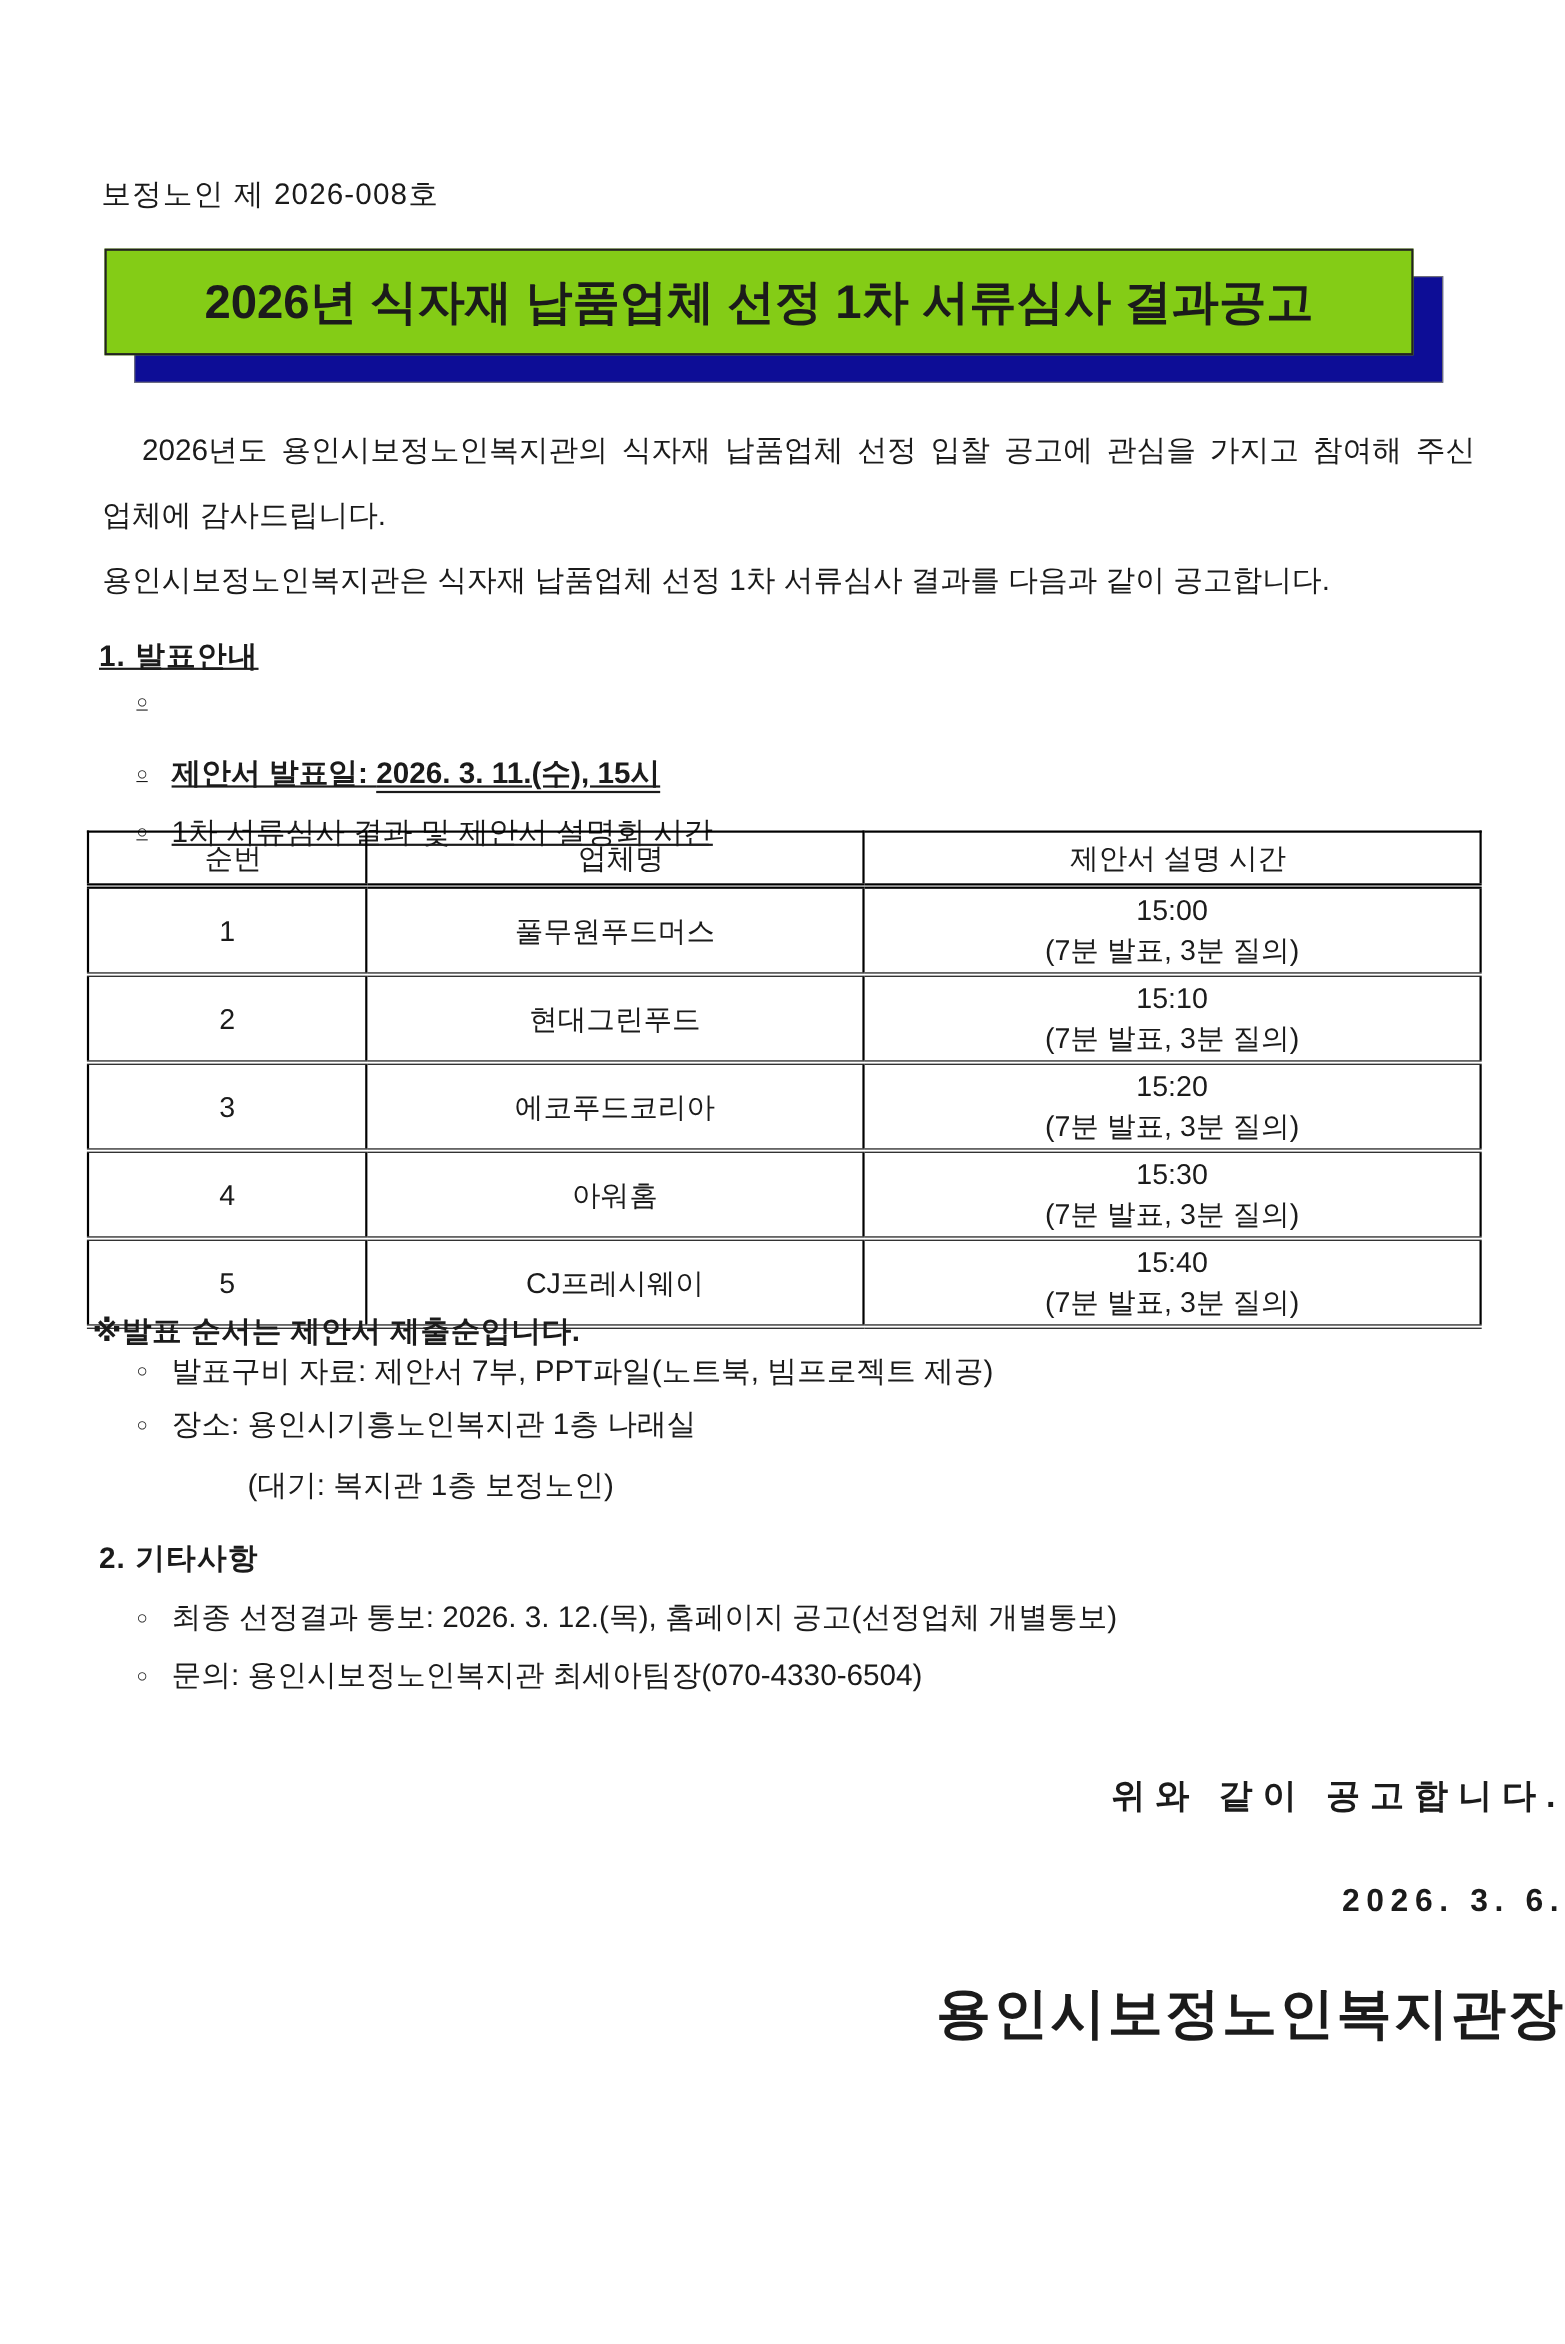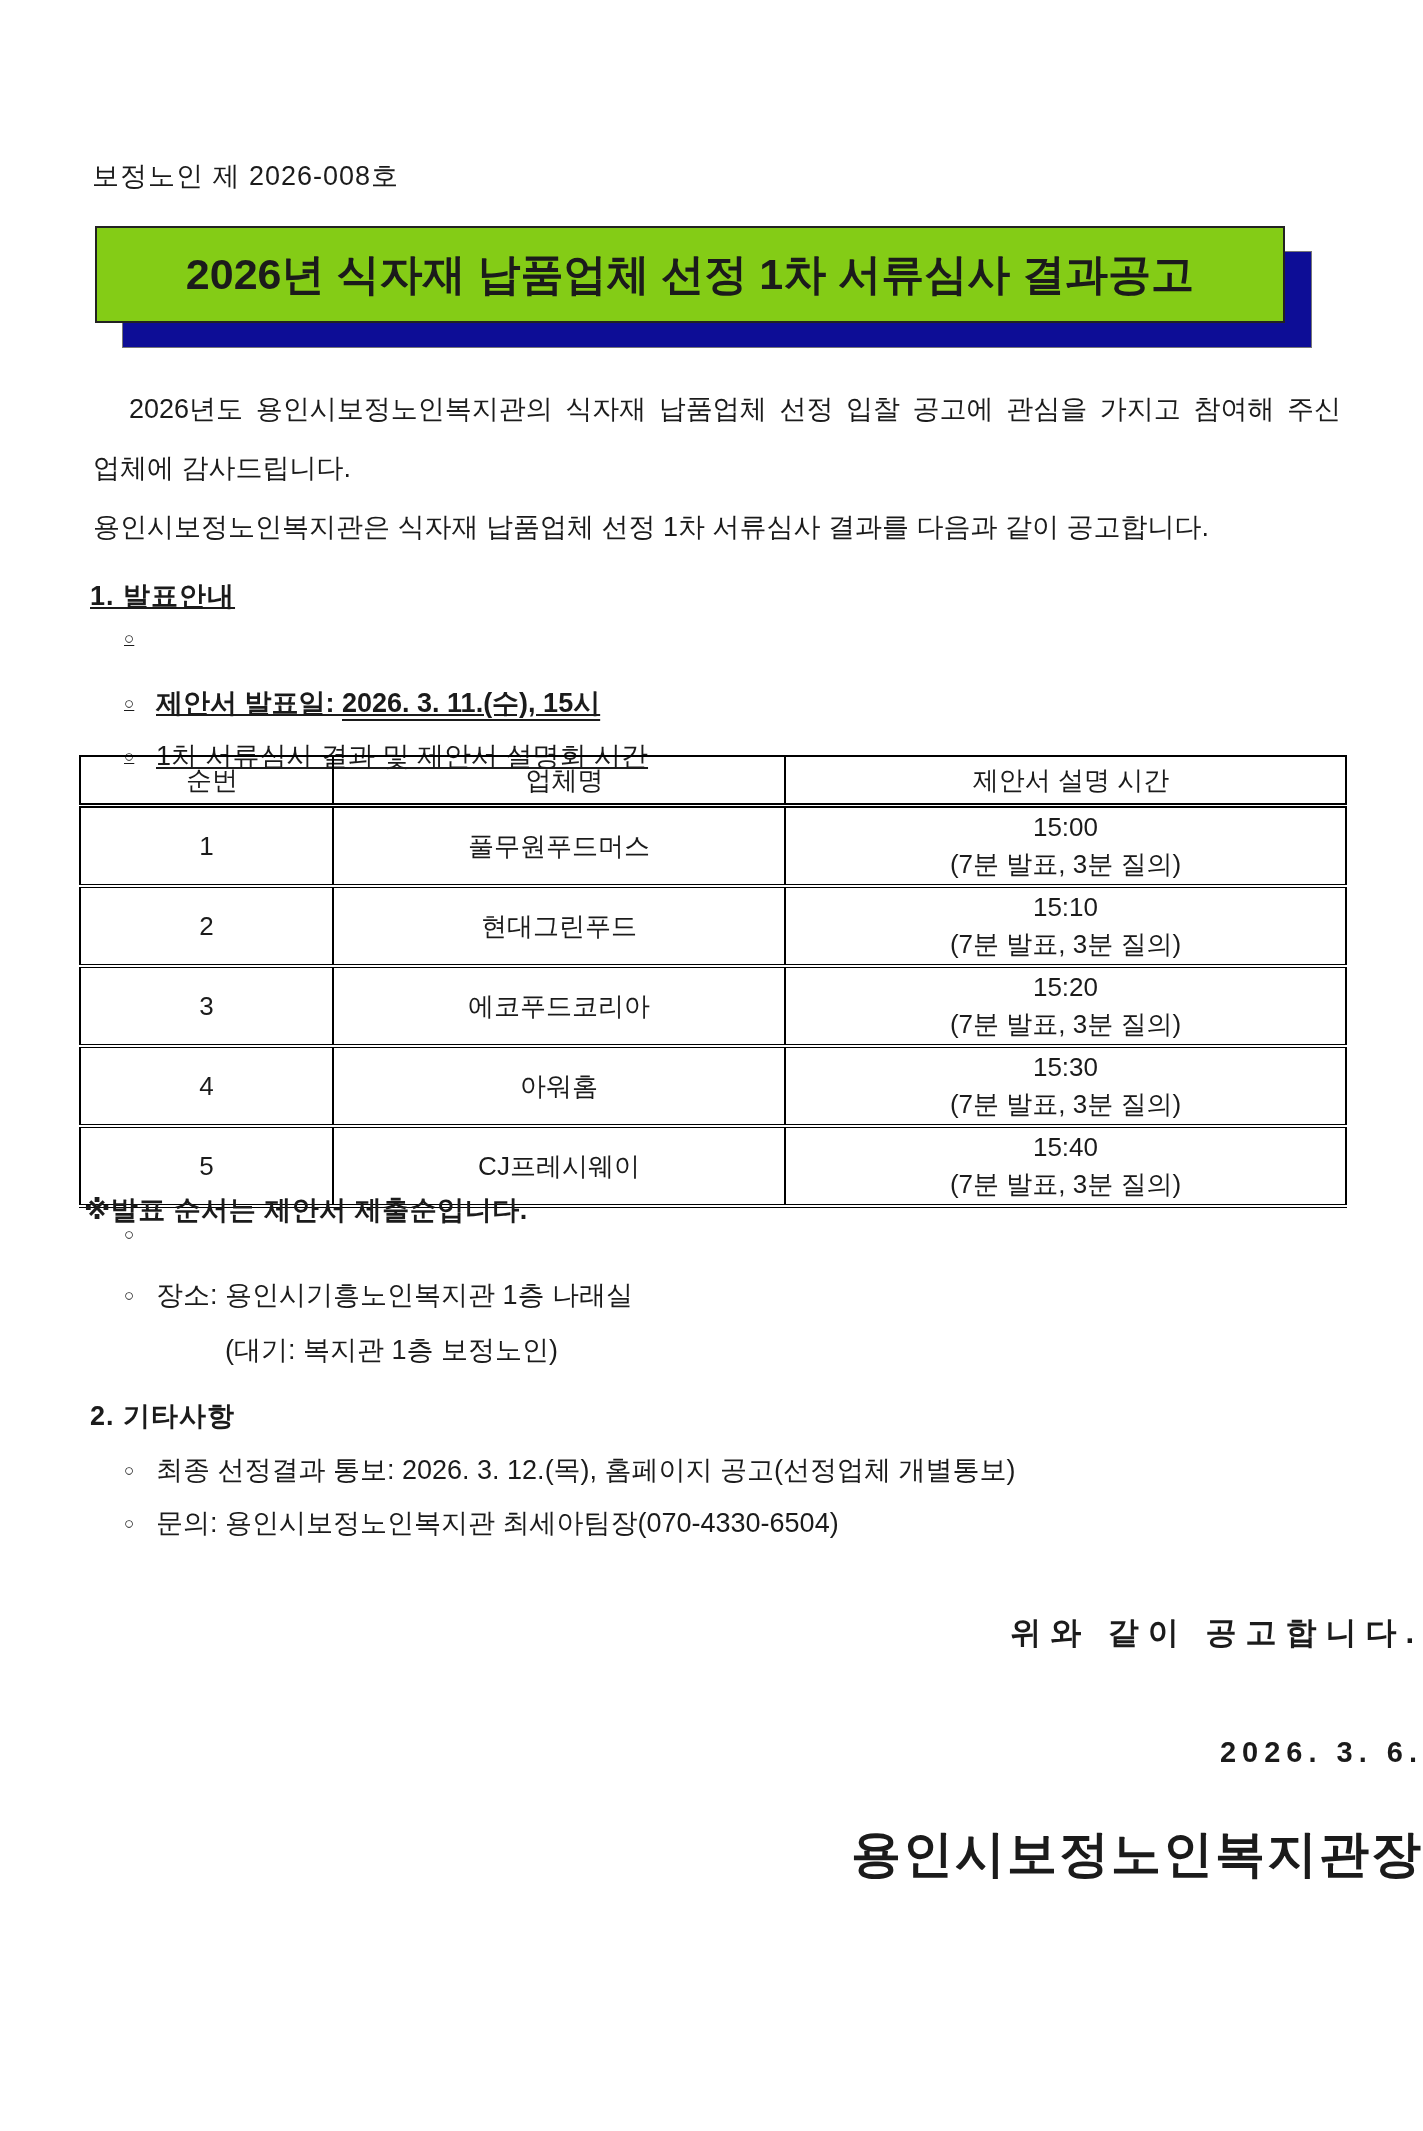--- a/index.html
+++ b/index.html
@@ -99,21 +99,21 @@
     margin-left: 135px;
     line-height: 49px;
   }
 
   .closing { position: absolute; top: 1612px; left: 0; width: 1423px; text-align: right; }
   .closing-statement {
     font-size: 31px; font-weight: bold;
     letter-spacing: 9px;
   }
   .closing-date {
-    margin-top: 82px;
+    margin-top: 58px;
     font-size: 29px; font-weight: bold;
     letter-spacing: 6px;
   }
   .closing-signature {
     margin-top: 52px;
     font-size: 50px; font-weight: bold;
     letter-spacing: 2px;
   }
 </style>
 </head>
@@ -205,20 +205,21 @@
         </td>
       </tr>
     </tbody>
   </table>
 
   <div class="order-note">※발표 순서는 제안서 제출순입니다.</div>
 
   <div class="post-table">
     <div class="bullet-row">
       <span class="marker">○</span>
+      <span>발표구비 자료: 제안서 7부, PPT파일(노트북, 빔프로젝트 제공)</span>
     </div>
     <div class="bullet-row">
       <span class="marker">○</span>
       <span>장소: 용인시기흥노인복지관 1층 나래실</span>
     </div>
     <div class="waiting-line">(대기: 복지관 1층 보정노인)</div>
   </div>
 
   <div class="sec2">
     <div class="section-heading">2. 기타사항</div>

